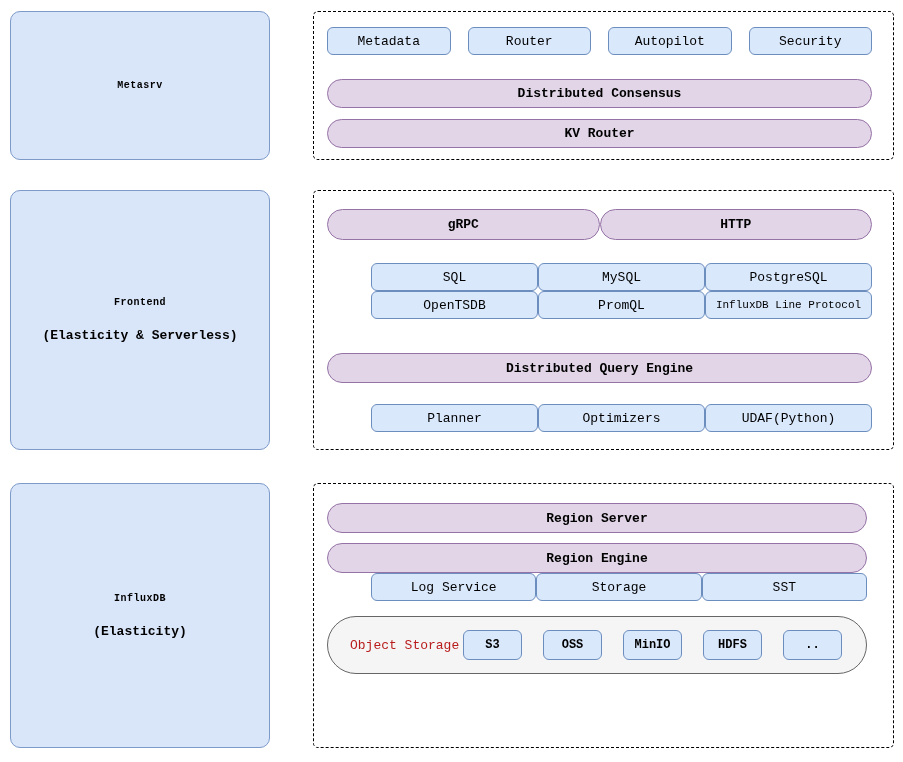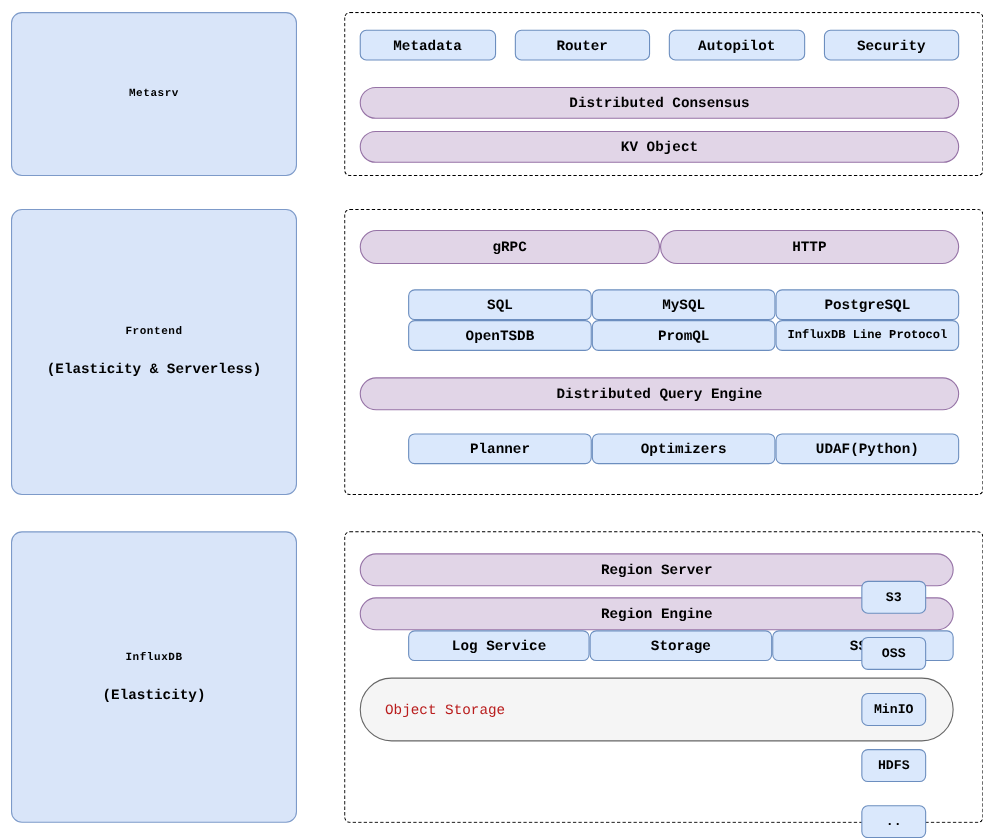--- a/index.html
+++ b/index.html
@@ -37,44 +37,44 @@
   .c3{padding:19px 26px 0 13px;}
 
   .row{display:flex;}
   .row-4{gap:17px;height:28px;}
   .row-3{height:28px;padding-left:44px;}
   .row-pills{height:31px;}
 
   .box{
     flex:1;display:flex;align-items:center;justify-content:center;
     background:var(--box_fill);border:1px solid var(--box_border);
-    border-radius:6px;font-size:13px;font-weight:700;white-space:nowrap;
+    border-radius:6px;font-size:13px;font-weight:400;white-space:nowrap;
   }
   .box.small-text{font-size:11px;}
 
   .pill{
     display:flex;align-items:center;justify-content:center;
     background:var(--pill_fill);border:1px solid var(--pill_border);
     border-radius:16px;font-size:13px;font-weight:700;height:29px;
   }
   .pill.grow{flex:1;height:31px;}
 
   .mt20{margin-top:24px;} .mt11{margin-top:11px;} .mt23{margin-top:23px;}
-  .mt12{margin-top:0;} .mt24{margin-top:24px;} .mt21{margin-top:21px;justify-content:space-between;}
+  .mt12{margin-top:0;} .mt24{margin-top:34px;} .mt21{margin-top:21px;justify-content:space-between;}
   .mt10{margin-top:10px;} .mt19{} .mt15{margin-top:15px;}
   .h30{height:30px;border-radius:16px;}
   .h29{height:29px;}
 
   .storage{
     height:58px;border-radius:29px;background:var(--storage_fill);
     border:1px solid var(--storage_border);
     display:flex;align-items:center;padding:0 24px 0 22px;
   }
   .storage-label{font-size:13px;font-weight:400;color:#b91c1c;white-space:nowrap;}
-  .storage-boxes{display:flex;gap:21px;margin-left:auto;flex-direction:column;}
+  .storage-boxes{display:flex;gap:21px;margin-left:auto;}
   .storage-box{
     width:59px;height:30px;flex:none;display:flex;align-items:center;justify-content:center;
     background:var(--box_fill);border:1px solid var(--box_border);
     border-radius:6px;font-size:12px;font-weight:700;
   }
 </style>
 </head>
 <body>
 
 <div class="canvas">
@@ -84,21 +84,21 @@
       <div class="node-title">Metasrv</div>
     </div>
     <div class="cluster c1">
       <div class="row row-4">
         <div class="box">Metadata</div>
         <div class="box">Router</div>
         <div class="box">Autopilot</div>
         <div class="box">Security</div>
       </div>
       <div class="pill mt20 h29">Distributed Consensus</div>
-      <div class="pill mt11 h29">KV Object</div>
+      <div class="pill mt11 h29">KV Router</div>
     </div>
   </div>
 
   <div class="section sec2">
     <div class="node">
       <div class="node-title">Frontend</div>
       <div class="node-subtitle">(Elasticity &amp; Serverless)</div>
     </div>
     <div class="cluster c2">
       <div class="row row-pills">

